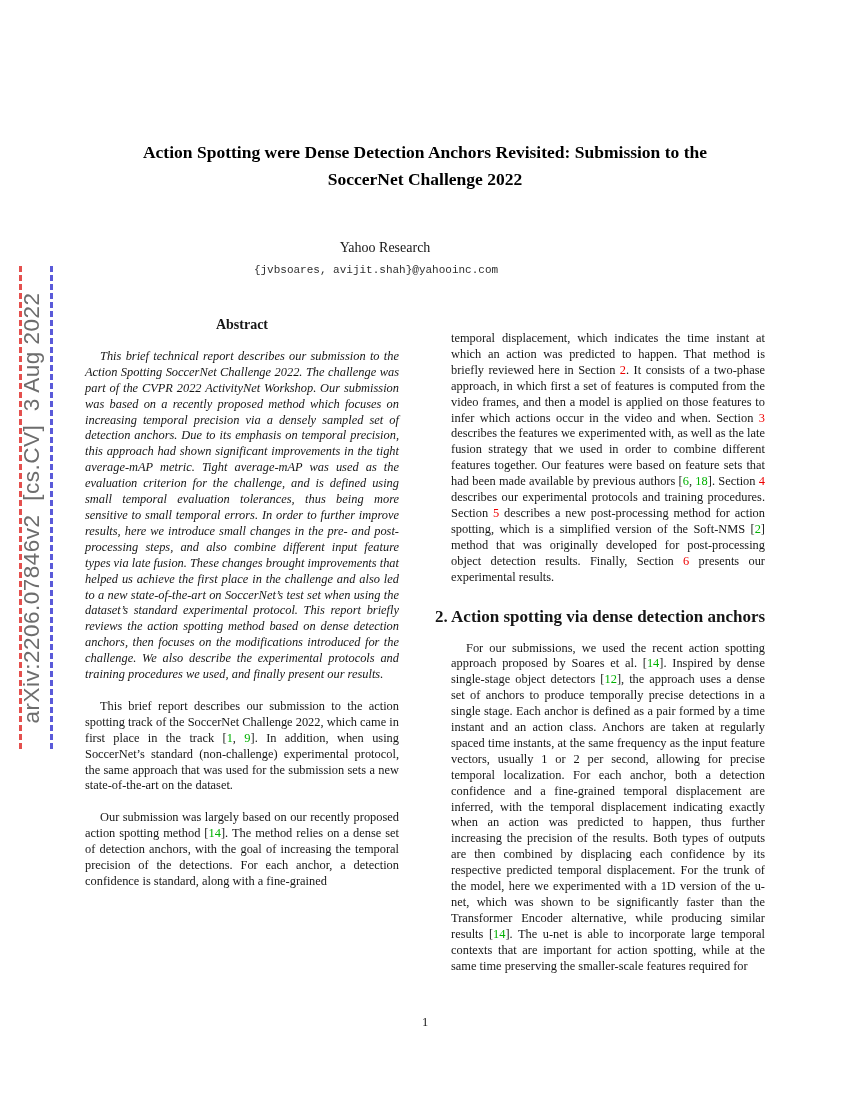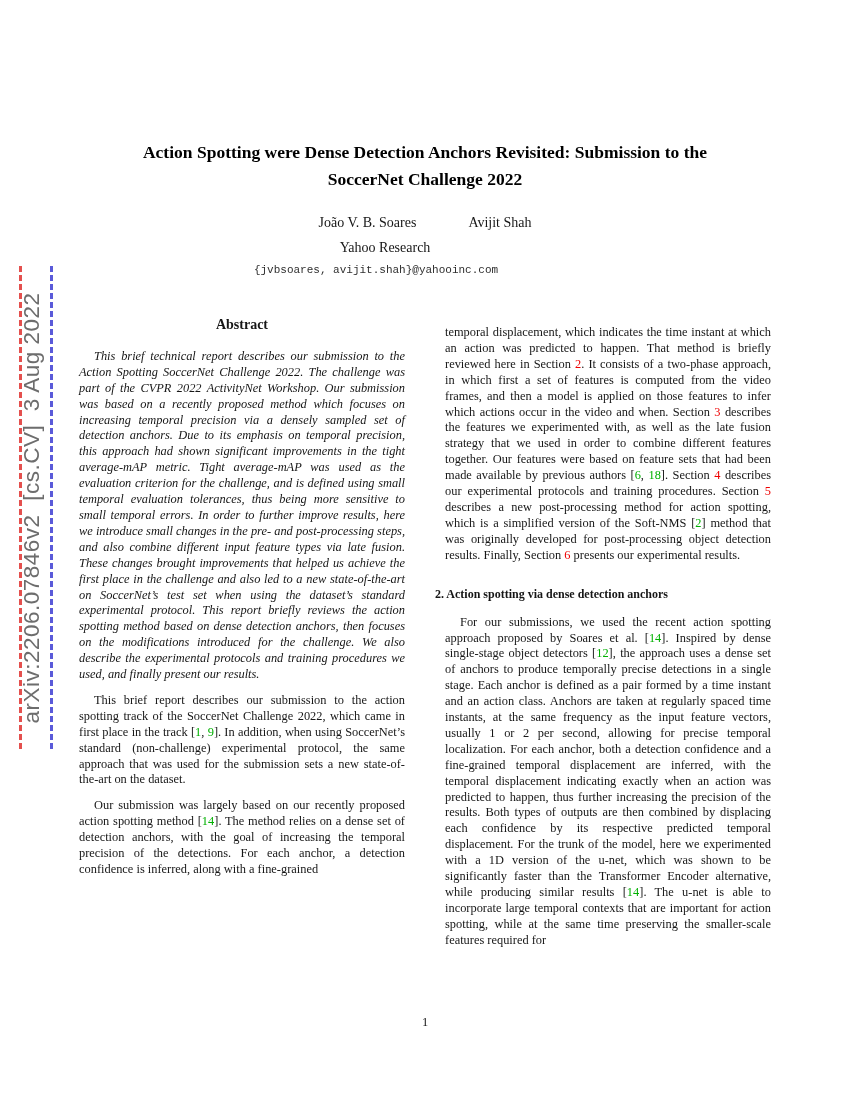--- a/index.html
+++ b/index.html
@@ -68,33 +68,33 @@
     position: absolute;
     top: 315px;
     width: 346px;
     font-size: 12.4px;
     line-height: 15.9px;
     text-align: justify;
   }
   .col-left  { left: 69px; }
   .col-right { left: 435px; }
 
-  .col p { margin: 10px; text-indent: 15px; }
+  .col p { margin: 16px; text-indent: 15px; }
   .col p.noindent { text-indent: 0; }
 
   .abstract-heading {
     text-align: center;
     font-weight: bold;
     font-size: 14px;
     margin: 2px 0 16px 0;
   }
   .abstract-text { font-style: italic; text-indent: 18px; }
 
   .section-heading {
-    font-size: 12px;
+    font-size: 17px;
     font-weight: bold;
     margin: 22px 0 12px 0;
     text-align: left;
     line-height: 17px;
   }
 
   .footer-page-number {
     position: absolute;
     top: 1015px; left: 0; width: 850px;
     text-align: center;
@@ -108,35 +108,31 @@
 
   <div class="cut-line cut-red"></div>
   <div class="arxiv-stamp">arXiv:2206.07846v2&nbsp;&nbsp;[cs.CV]&nbsp;&nbsp;3 Aug 2022</div>
   <div class="cut-line cut-blue"></div>
 
   <div class="title">
     <div>Action Spotting were Dense Detection Anchors Revisited: Submission to the</div>
     <div>SoccerNet Challenge 2022</div>
   </div>
 
-  <div class="authors">
-    <span>João V. B. Soares</span>
-    <span>Avijit Shah</span>
-  </div>
 
   <div class="affiliation">Yahoo Research</div>
 
   <div class="email">{jvbsoares, avijit.shah}@yahooinc.com</div>
 
   <div class="col col-left">
     <div class="abstract-heading">Abstract</div>
     <p class="abstract-text">This brief technical report describes our submission to the Action Spotting SoccerNet Challenge 2022. The challenge was part of the CVPR 2022 ActivityNet Workshop. Our submission was based on a recently proposed method which focuses on increasing temporal precision via a densely sampled set of detection anchors. Due to its emphasis on temporal precision, this approach had shown significant improvements in the tight average-mAP metric. Tight average-mAP was used as the evaluation criterion for the challenge, and is defined using small temporal evaluation tolerances, thus being more sensitive to small temporal errors. In order to further improve results, here we introduce small changes in the pre- and post-processing steps, and also combine different input feature types via late fusion. These changes brought improvements that helped us achieve the first place in the challenge and also led to a new state-of-the-art on SoccerNet’s test set when using the dataset’s standard experimental protocol. This report briefly reviews the action spotting method based on dense detection anchors, then focuses on the modifications introduced for the challenge. We also describe the experimental protocols and training procedures we used, and finally present our results.</p>
 
     <p><span>This brief report describes our submission to the action spotting track of the SoccerNet Challenge 2022, which came in first place in the track [</span><span style="color: rgb(0, 176, 0);">1</span><span>, </span><span style="color: rgb(0, 176, 0);">9</span><span>]. In addition, when using SoccerNet’s standard (non-challenge) experimental protocol, the same approach that was used for the submission sets a new state-of-the-art on the dataset.</span></p>
-    <p><span>Our submission was largely based on our recently proposed action spotting method [</span><span style="color: rgb(0, 176, 0);">14</span><span>]. The method relies on a dense set of detection anchors, with the goal of increasing the temporal precision of the detections. For each anchor, a detection confidence is inferred, along with a fine-grained</span></p>
+    <p><span>Our submission was largely based on our recently proposed action spotting method [</span><span style="color: rgb(0, 176, 0);">14</span><span>]. The method relies on a dense set of detection anchors, with the goal of increasing the temporal precision of the detections. For each anchor, a detection confidence is standard, along with a fine-grained</span></p>
   </div>
 
   <div class="col col-right">
     <p class="noindent"><span>temporal displacement, which indicates the time instant at which an action was predicted to happen. That method is briefly reviewed here in Section </span><span style="color: rgb(238, 0, 0);">2</span><span>. It consists of a two-phase approach, in which first a set of features is computed from the video frames, and then a model is applied on those features to infer which actions occur in the video and when. Section </span><span style="color: rgb(238, 0, 0);">3</span><span> describes the features we experimented with, as well as the late fusion strategy that we used in order to combine different features together. Our features were based on feature sets that had been made available by previous authors [</span><span style="color: rgb(0, 176, 0);">6</span><span>, </span><span style="color: rgb(0, 176, 0);">18</span><span>]. Section </span><span style="color: rgb(238, 0, 0);">4</span><span> describes our experimental protocols and training procedures. Section </span><span style="color: rgb(238, 0, 0);">5</span><span> describes a new post-processing method for action spotting, which is a simplified version of the Soft-NMS [</span><span style="color: rgb(0, 176, 0);">2</span><span>] method that was originally developed for post-processing object detection results. Finally, Section </span><span style="color: rgb(238, 0, 0);">6</span><span> presents our experimental results.</span></p>
 
     <div class="section-heading">2. Action spotting via dense detection anchors</div>
     <p><span>For our submissions, we used the recent action spotting approach proposed by Soares et al. [</span><span style="color: rgb(0, 176, 0);">14</span><span>]. Inspired by dense single-stage object detectors [</span><span style="color: rgb(0, 176, 0);">12</span><span>], the approach uses a dense set of anchors to produce temporally precise detections in a single stage. Each anchor is defined as a pair formed by a time instant and an action class. Anchors are taken at regularly spaced time instants, at the same frequency as the input feature vectors, usually 1 or 2 per second, allowing for precise temporal localization. For each anchor, both a detection confidence and a fine-grained temporal displacement are inferred, with the temporal displacement indicating exactly when an action was predicted to happen, thus further increasing the precision of the results. Both types of outputs are then combined by displacing each confidence by its respective predicted temporal displacement. For the trunk of the model, here we experimented with a 1D version of the u-net, which was shown to be significantly faster than the Transformer Encoder alternative, while producing similar results [</span><span style="color: rgb(0, 176, 0);">14</span><span>]. The u-net is able to incorporate large temporal contexts that are important for action spotting, while at the same time preserving the smaller-scale features required for</span></p>
   </div>
 
   <div class="footer-page-number">1</div>

